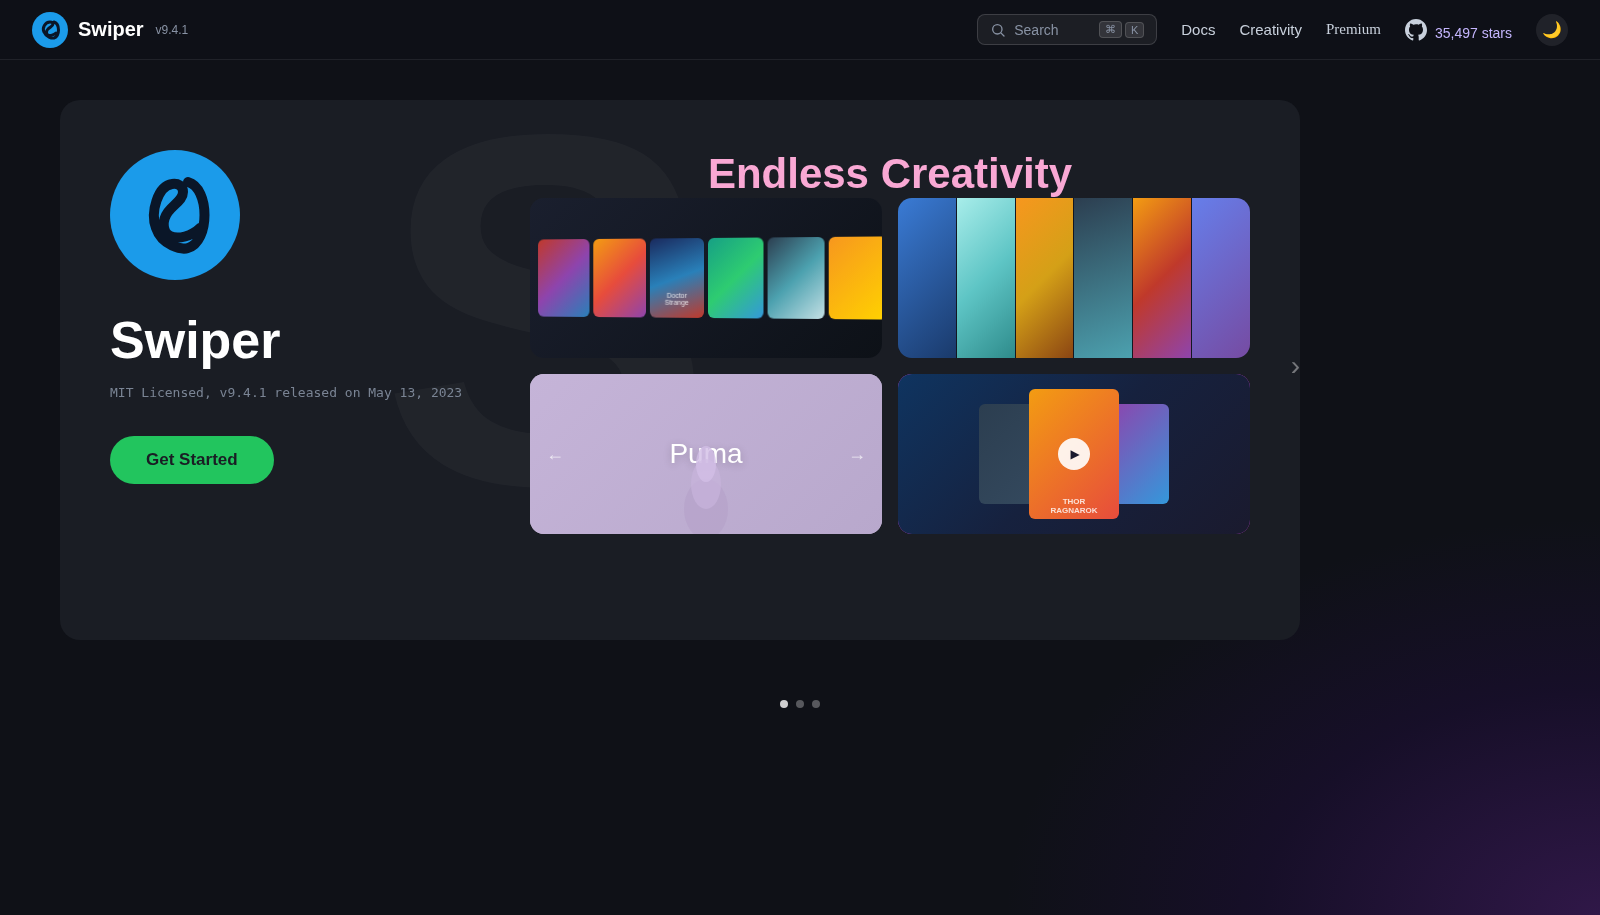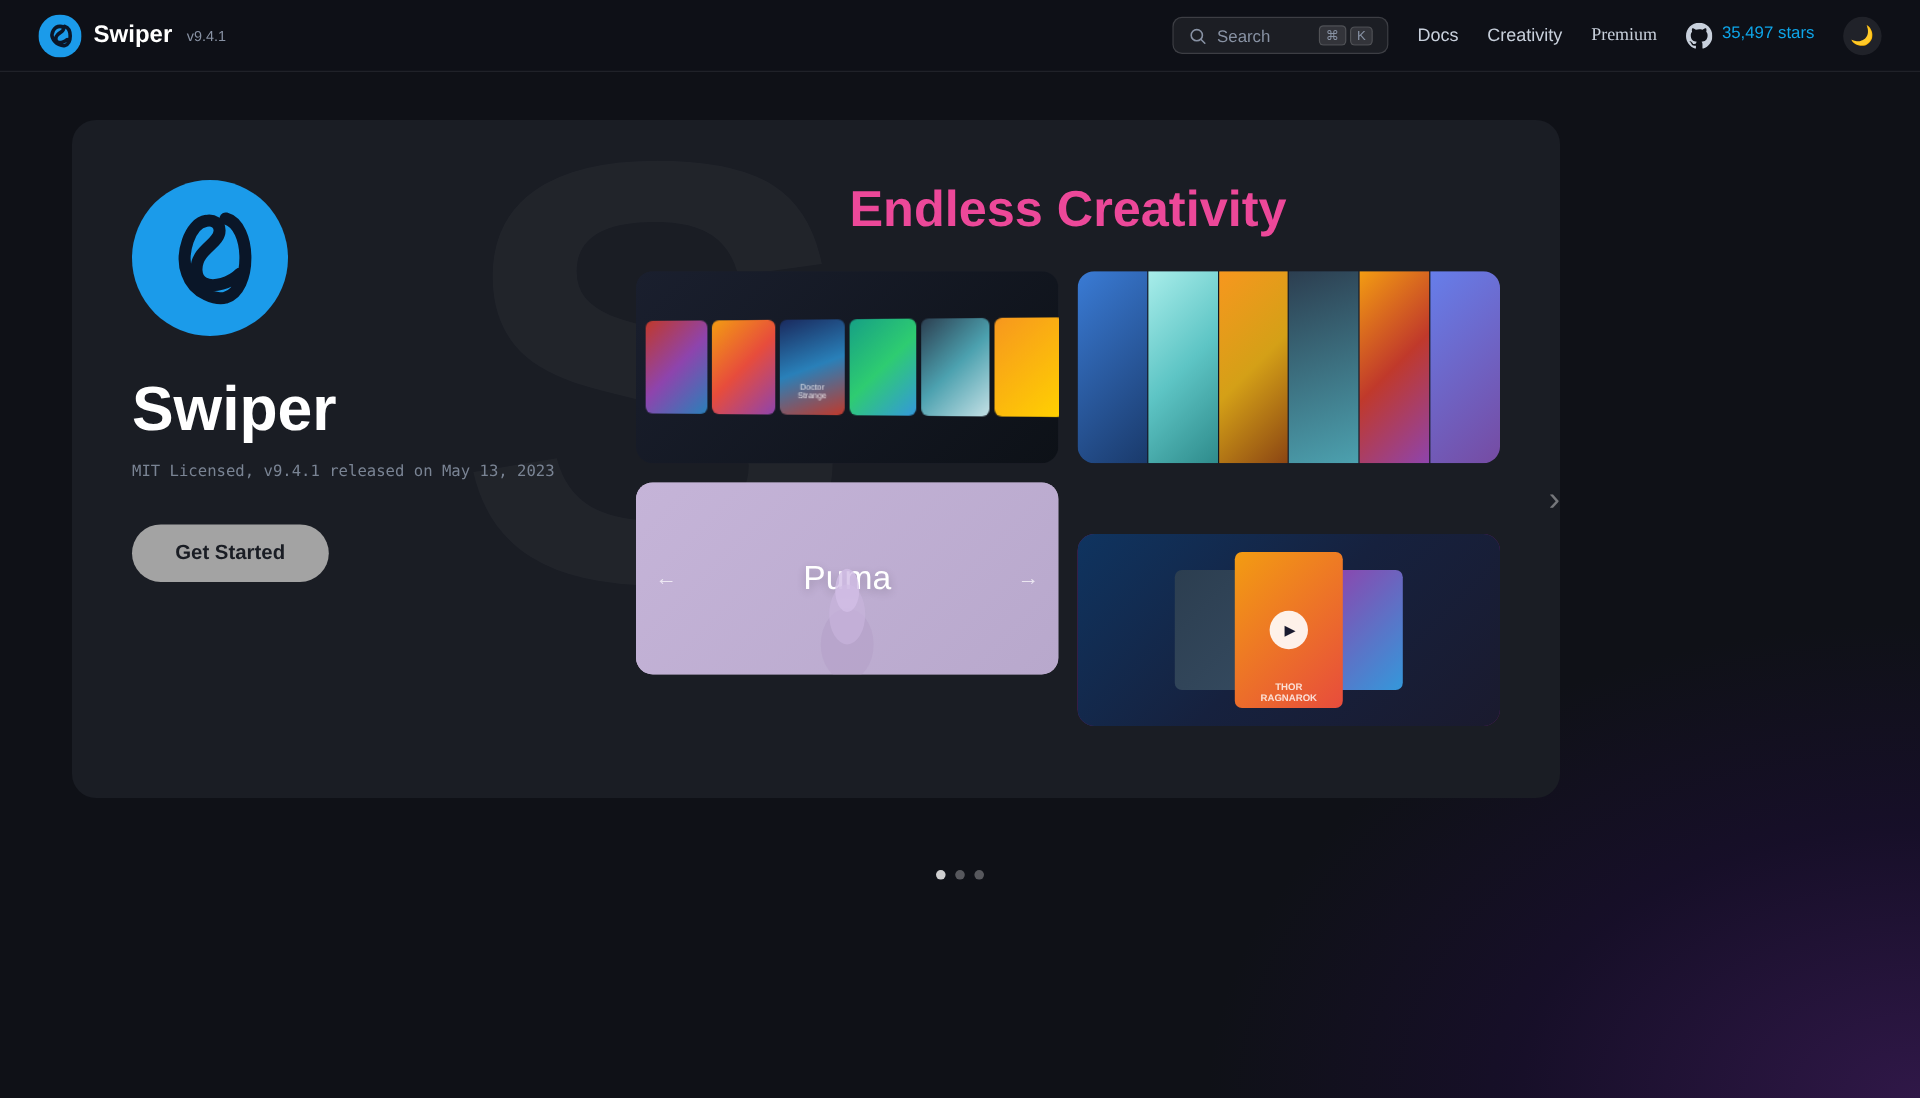--- a/index.html
+++ b/index.html
@@ -113,23 +113,23 @@
 
     .nav-premium {
       color: #c8d0dc;
       font-size: 15px;
       cursor: pointer;
       font-family: Liberation Serif, serif;
     }
 
     .nav-stars {
       display: flex;
-      align-items: flex-start;
+      align-items: flex-end;
       gap: 8px;
-      color: #0ea5e9;
+      color: #c4b5fd;
       font-size: 14px;
       cursor: pointer;
     }
 
     .github-icon {
       width: 22px;
       height: 22px;
       fill: #c8d0dc;
     }
 
@@ -210,21 +210,21 @@
     }
 
     .hero-meta {
       font-size: 13px;
       color: #7a8494;
       font-family: monospace;
       margin-bottom: 36px;
     }
 
     .get-started-btn {
-      background: #a3a3a3;
+      background: #22c55e;
       color: #1a1d24;
       border: none;
       border-radius: 50px;
       padding: 14px 36px;
       font-size: 17px;
       font-weight: 600;
       cursor: pointer;
       display: inline-block;
     }
 
@@ -232,23 +232,22 @@
     .hero-right {
       flex: 1;
       padding-left: 40px;
       position: relative;
       z-index: 1;
     }
 
     .demos-title {
       font-size: 42px;
       font-weight: 800;
-      color: #ec4899;
+      color: #f9a8d4;
       text-align: center;
-      margin-bottom: 28px;
     }
 
     .demos-grid {
       display: grid;
       grid-template-columns: 1fr 1fr;
       gap: 16px;
       position: relative;
     }
 
     .demo-card {
@@ -351,22 +350,21 @@
       transform: translateY(-50%);
       font-size: 18px;
       color: rgba(255,255,255,0.7);
     }
 
     .puma-arrow-left { left: 16px; }
     .puma-arrow-right { right: 16px; }
 
     
     .demo-card-4 {
-      background: #701a75;
-      margin-top: 43px;
+      background: #d946ef;
     }
 
     .marvel-inner {
       width: 100%;
       height: 100%;
       display: flex;
       align-items: center;
       justify-content: center;
       position: relative;
       background: linear-gradient(135deg, #0f3460, #16213e, #1a1a2e);

